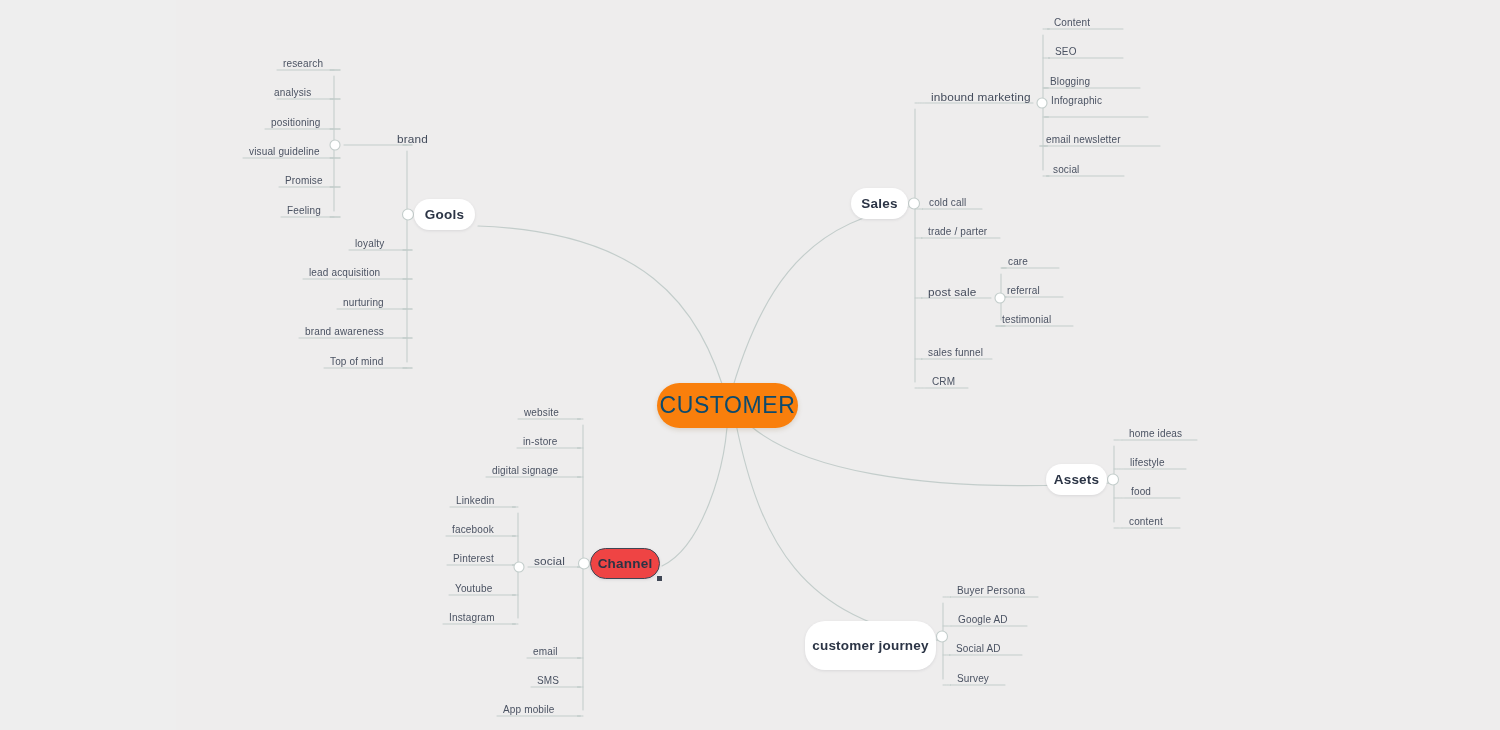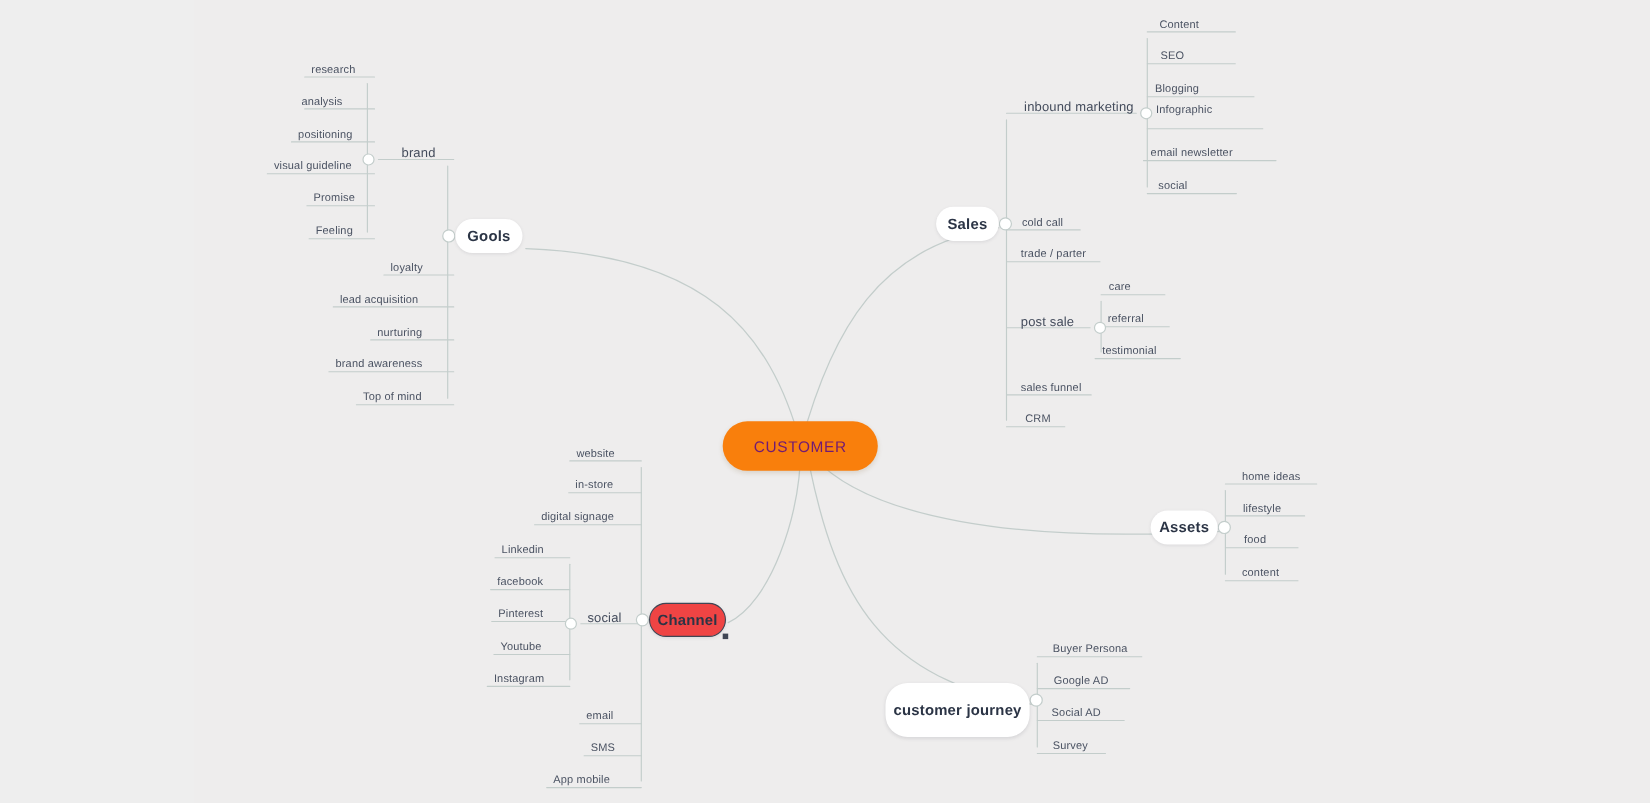--- a/index.html
+++ b/index.html
@@ -32,23 +32,23 @@
   .node {
     position: absolute;
     white-space: nowrap;
     line-height: 1;
   }
 
   
   .root-pill {
     display: flex; align-items: center; justify-content: center;
     background: #f97f0c;
-    color: #701a75;
+    color: #0c4a6e;
     border-radius: 28px;
-    font-size: 14px;
+    font-size: 23px;
     letter-spacing: 0.6px;
     box-shadow: 0 2px 5px rgba(120,90,40,0.18);
   }
 
   
   .branch-pill {
     display: flex; align-items: center; justify-content: center;
     background: #ffffff;
     color: #2b3445;
     border-radius: 20px;
@@ -154,21 +154,21 @@
       <path d="M 943 603 L 943 679" fill="none" stroke="#c3cdcb" stroke-width="1.05" stroke-linecap="round"></path>
       <path d="M 943 597 C 957 597, 947 597, 951 597 L 1038 597" fill="none" stroke="#c3cdcb" stroke-width="1" stroke-linecap="round"></path>
       <path d="M 943 626 C 957 626, 948 626, 952 626 L 1027 626" fill="none" stroke="#c3cdcb" stroke-width="1" stroke-linecap="round"></path>
       <path d="M 943 655 C 957 655, 946 655, 950 655 L 1022 655" fill="none" stroke="#c3cdcb" stroke-width="1" stroke-linecap="round"></path>
       <path d="M 943 685 C 957 685, 947 685, 951 685 L 1005 685" fill="none" stroke="#c3cdcb" stroke-width="1" stroke-linecap="round"></path>
       <circle cx="942" cy="636.5" r="5.5" fill="#ffffff" stroke="#c3cdcb" stroke-width="1.1"></circle>
     </svg>
   <div id="nodes">
       <div class="node root-pill" style="left: 657px; top: 383px; width: 141px; height: 45px;">CUSTOMER</div>
       <div class="branch-pill" style="position: absolute; left: 414px; top: 199px; width: 61px; height: 31px;">Gools</div>
-      <div class="node leaf mid" style="left: 340px; top: 134px; padding-left: 25px;">brand</div>
+      <div class="node leaf mid" style="left: 372px; top: 134px; padding-left: 25px;">brand</div>
       <div class="node leaf" style="left: 283px; top: 59px;">research</div>
       <div class="node leaf" style="left: 274px; top: 88px;">analysis</div>
       <div class="node leaf" style="left: 271px; top: 118px;">positioning</div>
       <div class="node leaf" style="left: 249px; top: 147px;">visual guideline</div>
       <div class="node leaf" style="left: 285px; top: 176px;">Promise</div>
       <div class="node leaf" style="left: 287px; top: 206px;">Feeling</div>
       <div class="node leaf" style="left: 355px; top: 239px;">loyalty</div>
       <div class="node leaf" style="left: 309px; top: 268px;">lead acquisition</div>
       <div class="node leaf" style="left: 343px; top: 298px;">nurturing</div>
       <div class="node leaf" style="left: 305px; top: 327px;">brand awareness</div>

